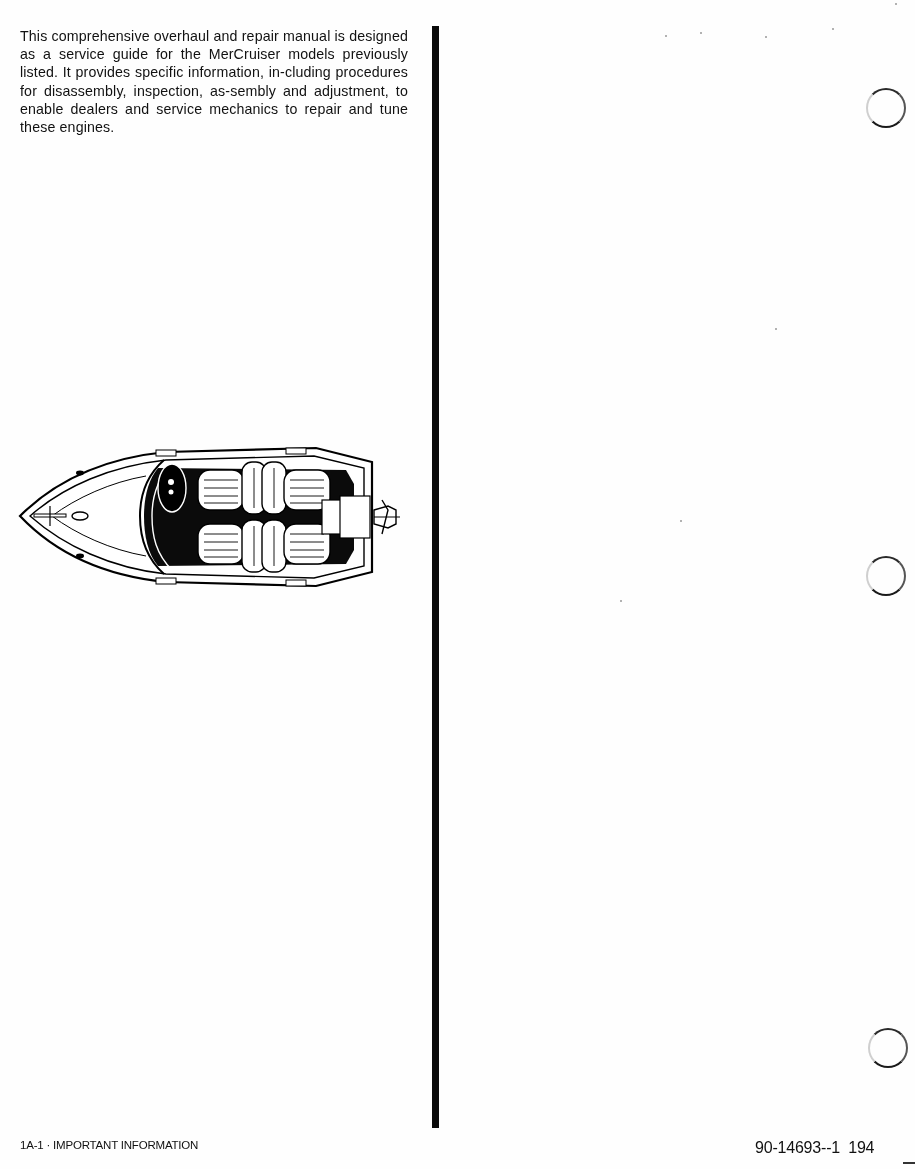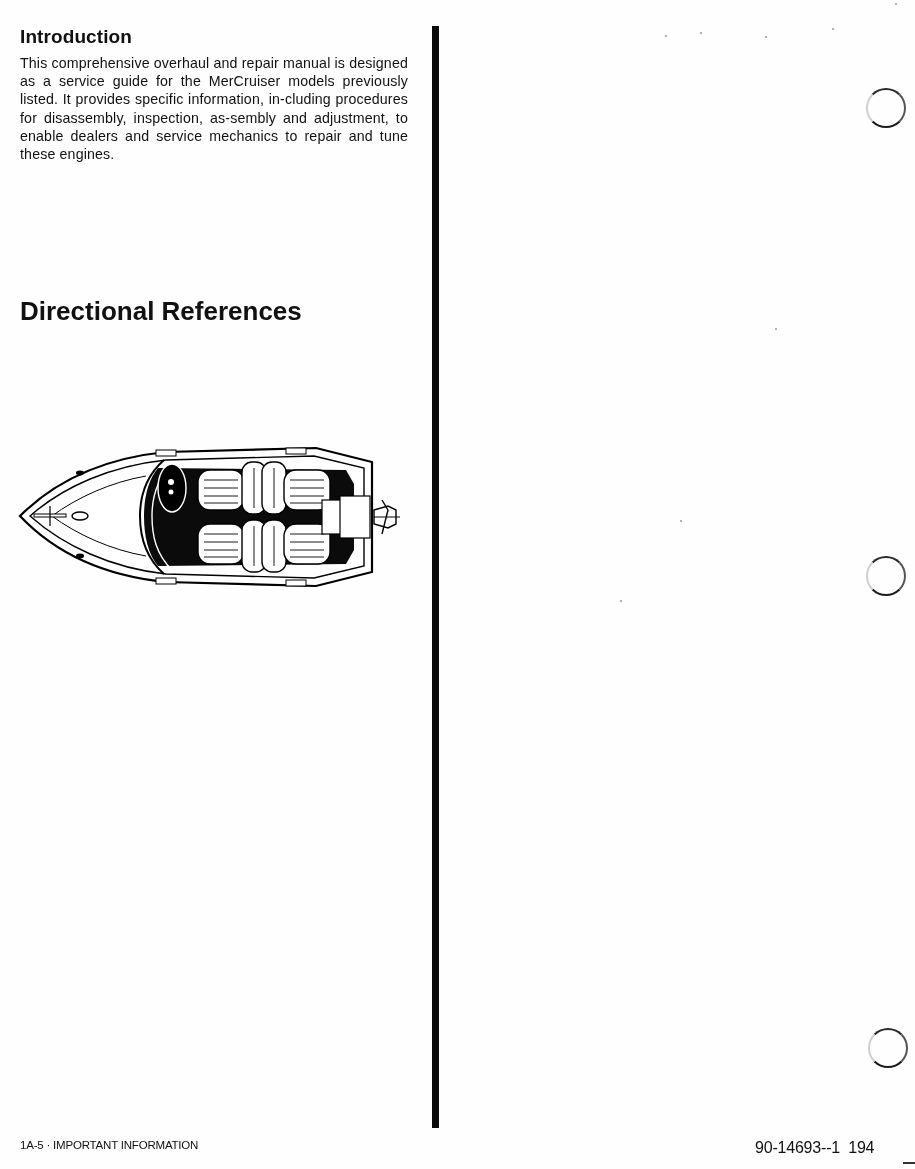--- a/index.html
+++ b/index.html
@@ -111,25 +111,23 @@
     background: #999;
     border-radius: 1px;
   }
 </style>
 </head>
 <body>
 
 <div class="page">
 
   <div class="left-col">
-    <h2 class="h-intro">Introduction</h2>
     <p class="para">This comprehensive overhaul and repair manual is designed as a service guide for the MerCruiser models previously listed. It provides specific information, in-cluding procedures for disassembly, inspection, as-sembly and adjustment, to enable dealers and service mechanics to repair and tune these engines.</p>
   </div>
 
-  <h2 class="h-dir">Directional References</h2>
 
   <svg class="boat" viewBox="0 0 386 152" xmlns="http://www.w3.org/2000/svg">
 
     <path d="M4 76 C 40 40, 90 18, 150 12 L 300 8 L 356 22 L 356 132 L 300 146 L 150 142 C 90 136, 40 114, 4 76 Z" fill="#ffffff" stroke="#000" stroke-width="2.2"></path>
 
     <path d="M14 76 C 48 46, 95 26, 150 20 L 298 16 L 348 28 L 348 126 L 298 138 L 150 134 C 95 128, 48 106, 14 76 Z" fill="none" stroke="#000" stroke-width="1.4"></path>
 
     <path d="M36 76 C 60 58, 95 42, 130 36" fill="none" stroke="#000" stroke-width="1"></path>
     <path d="M36 76 C 60 94, 95 110, 130 116" fill="none" stroke="#000" stroke-width="1"></path>
 
@@ -205,16 +203,16 @@
 
   <div class="speck" style="left:665px; top:35px;"></div>
   <div class="speck" style="left:700px; top:32px;"></div>
   <div class="speck" style="left:765px; top:36px;"></div>
   <div class="speck" style="left:832px; top:28px;"></div>
   <div class="speck" style="left:895px; top:3px;"></div>
   <div class="speck" style="left:775px; top:328px;"></div>
   <div class="speck" style="left:680px; top:520px;"></div>
   <div class="speck" style="left:620px; top:600px;"></div>
 
-  <div class="footer-left">1A-5 · IMPORTANT INFORMATION</div>
+  <div class="footer-left">1A-1 · IMPORTANT INFORMATION</div>
   <div class="footer-right">90-14693--1  194</div>
   <div class="edge-mark"></div>
 </div>
 
 </body></html>

